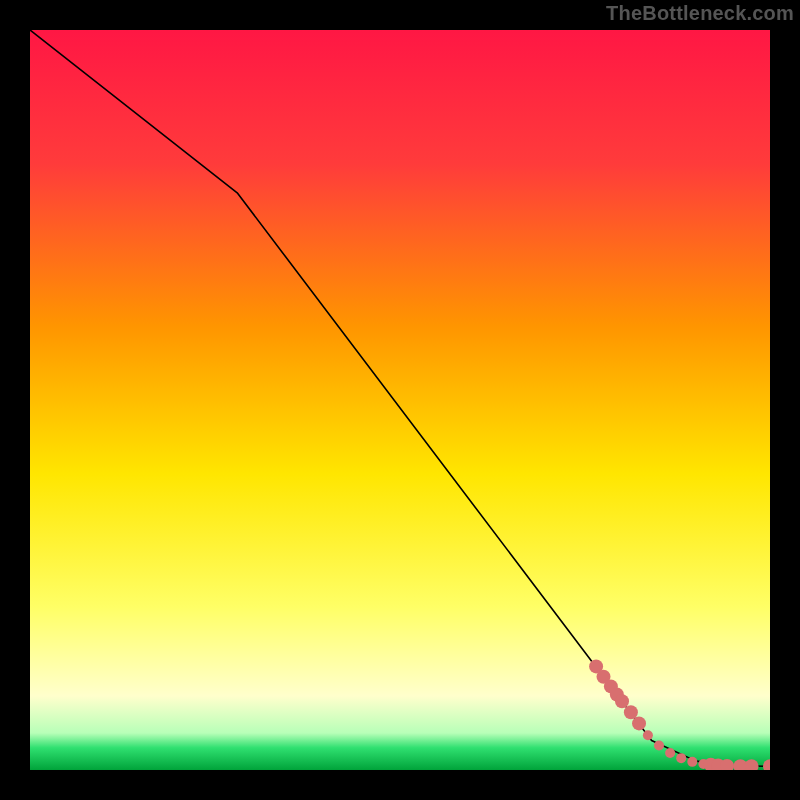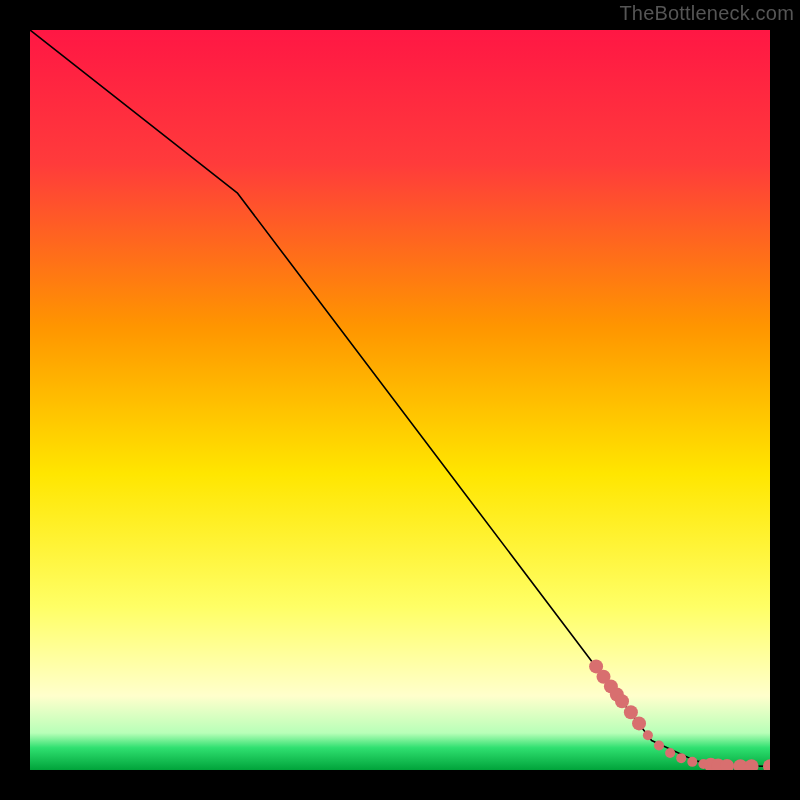--- a/index.html
+++ b/index.html
@@ -16,21 +16,21 @@
     width: 800px;
     height: 800px;
     background: #000;
   }
   .watermark {
     position: absolute;
     top: 2px;
     right: 6px;
     color: #555;
     font-size: 20px;
-    font-weight: 400;
+    font-weight: 700;
     letter-spacing: 0.2px;
     z-index: 10;
     user-select: none;
   }
   .plot {
     position: absolute;
     left: 30px;
     top: 30px;
     width: 740px;
     height: 740px;

